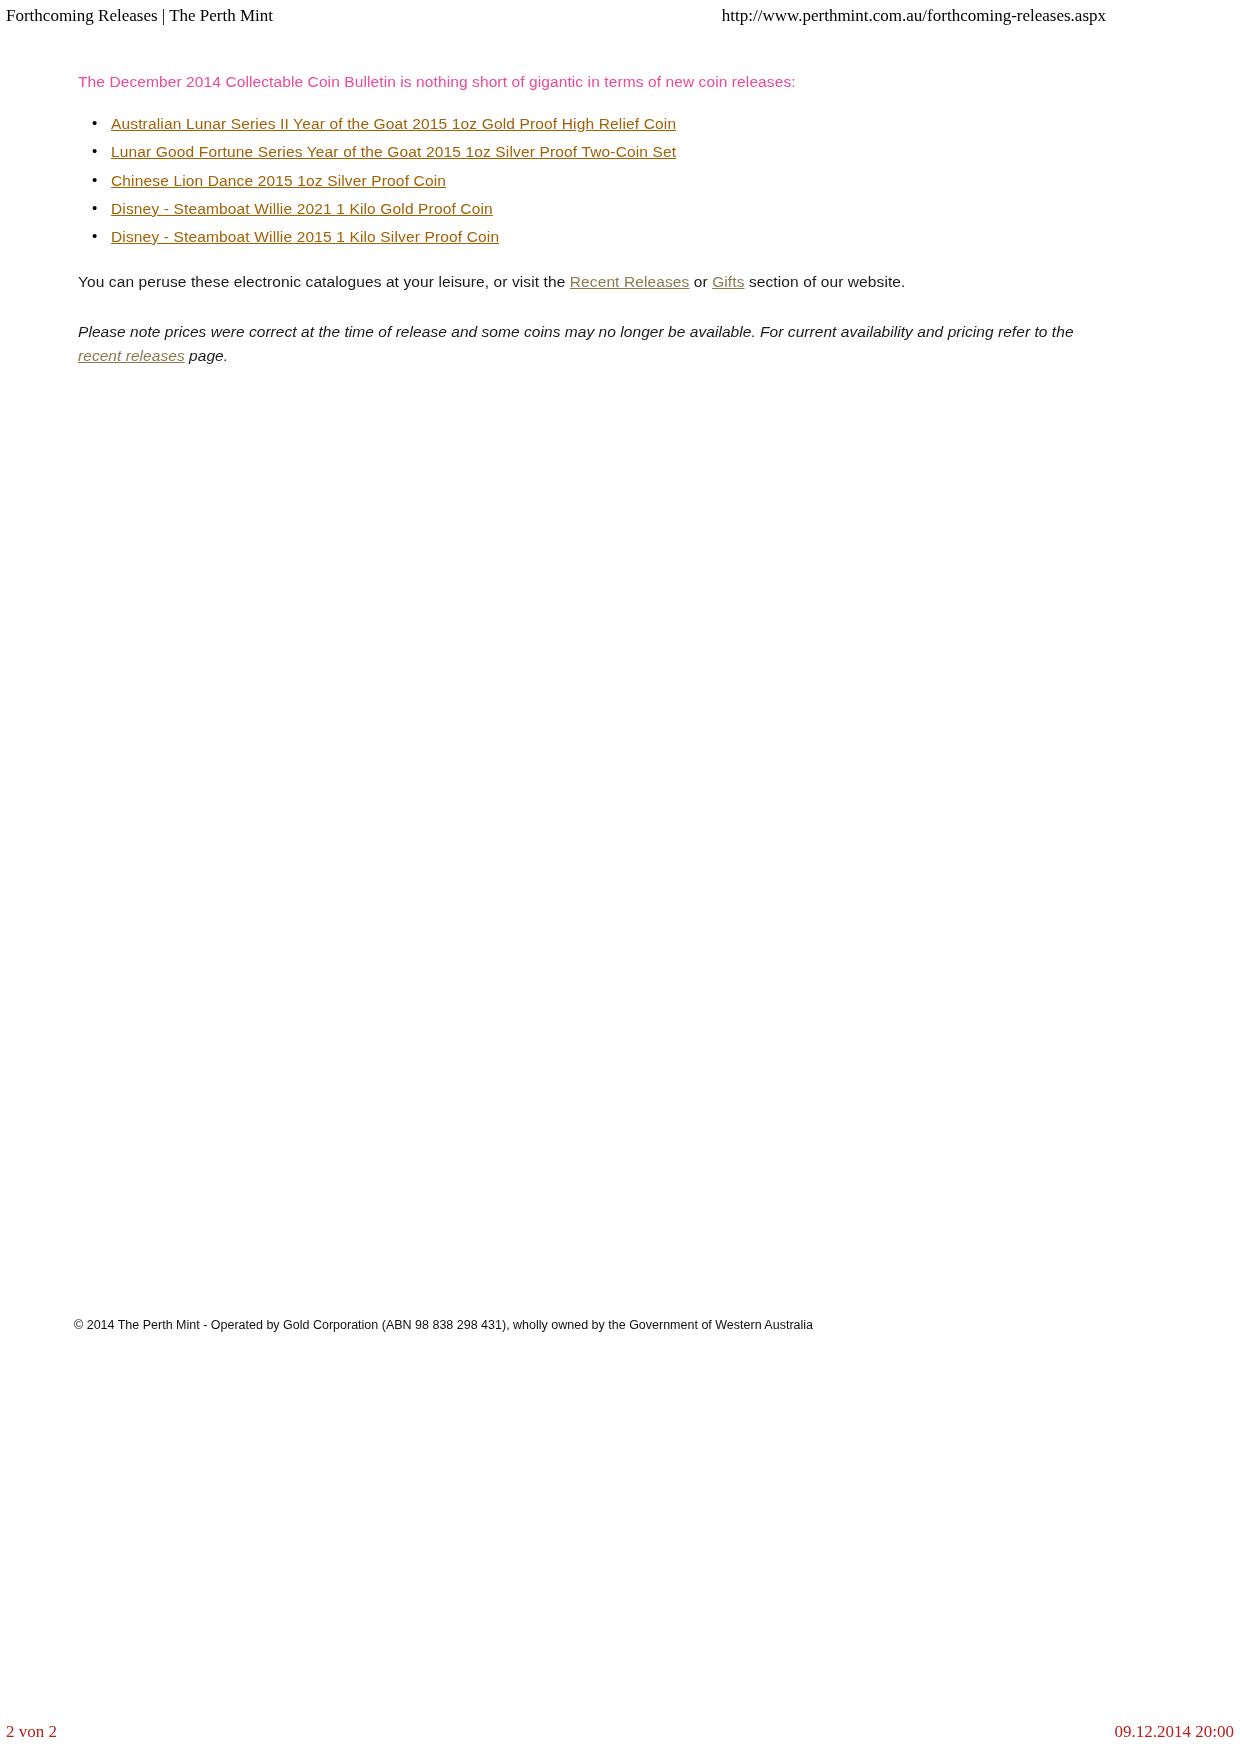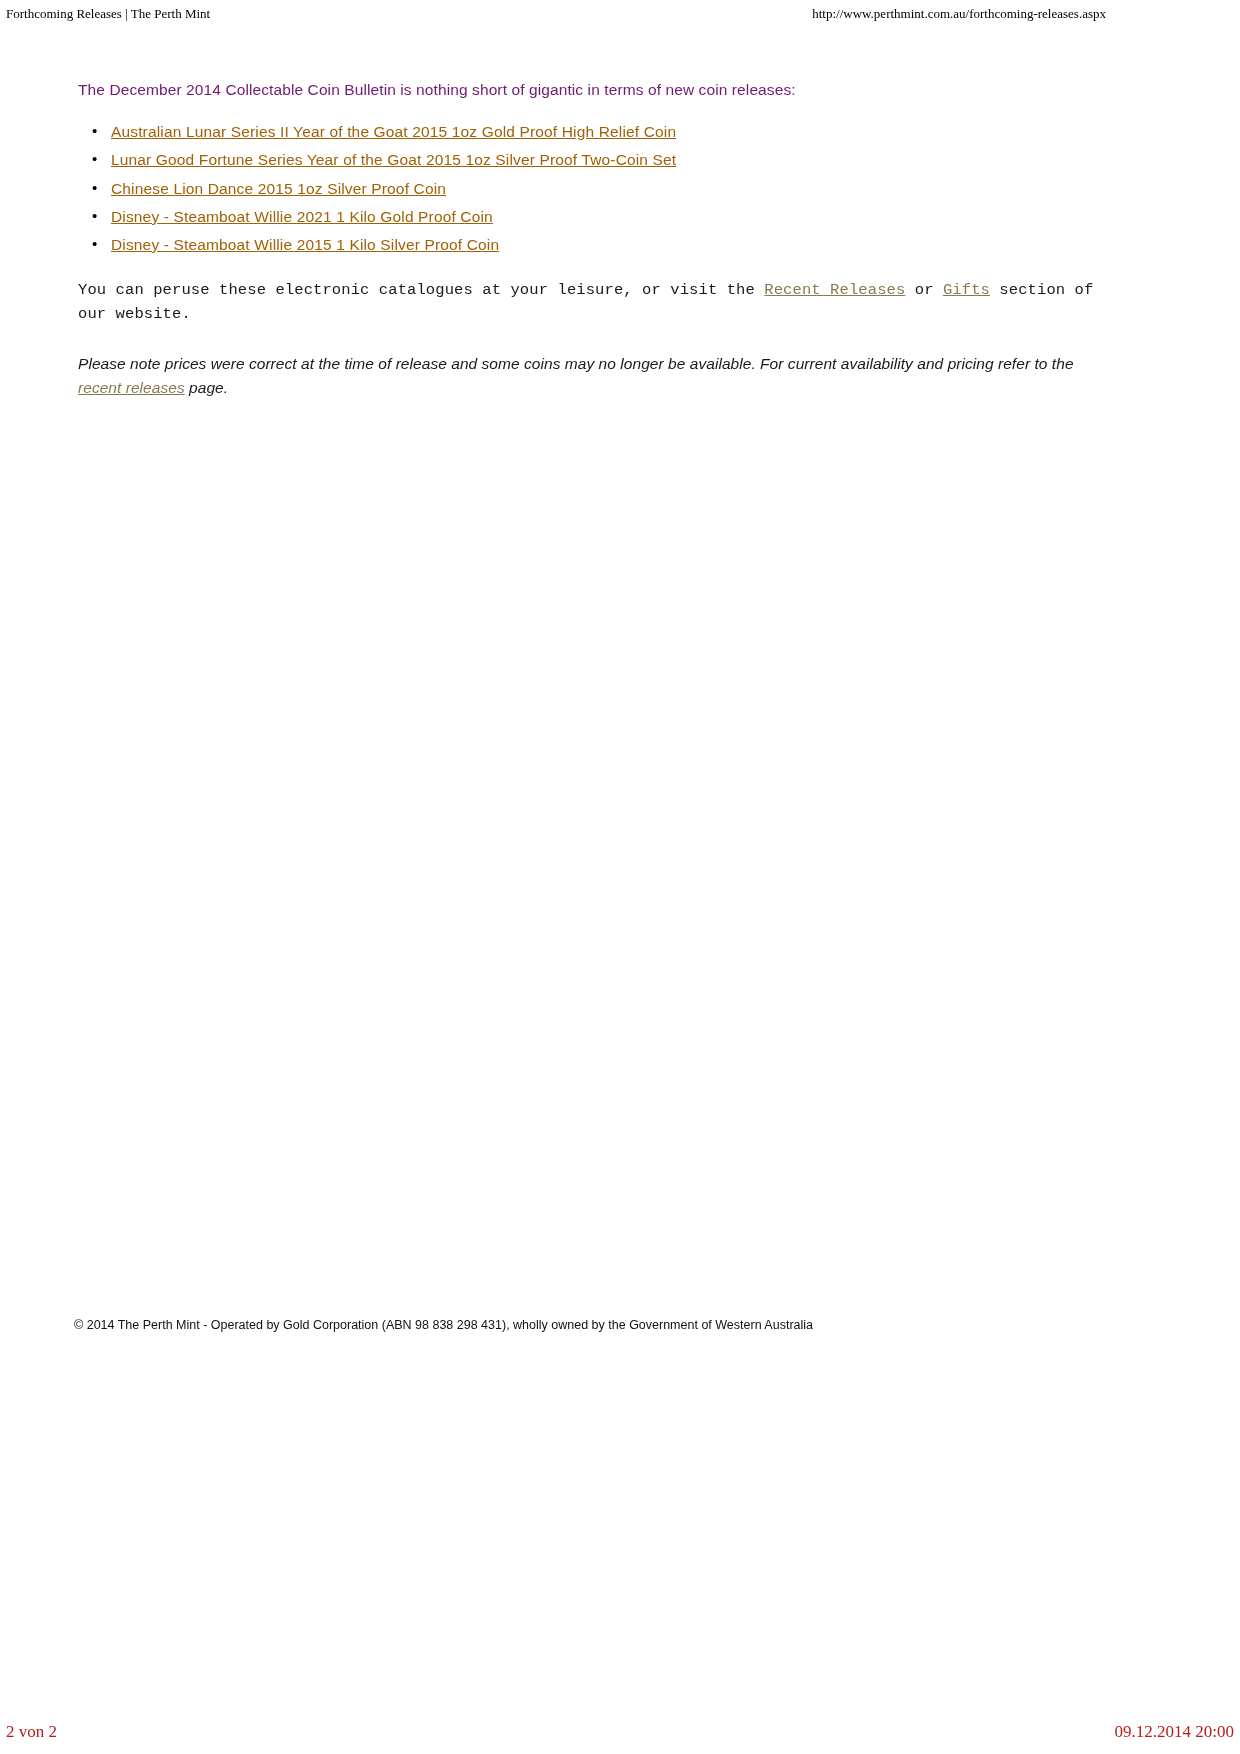--- a/index.html
+++ b/index.html
@@ -17,21 +17,21 @@
   }
 
   
   .print-header {
     position: absolute;
     top: 6px;
     left: 0;
     width: 1112px;
     height: 30px;
     font-family: "Liberation Serif", serif;
-    font-size: 13px;
+    font-size: 17px;
     color: #000;
   }
   .print-header .ph-left {
     position: absolute;
     left: 6px;
     top: 0;
     white-space: nowrap;
   }
   .print-header .ph-right {
     position: absolute;
@@ -68,22 +68,22 @@
   .content {
     position: absolute;
     left: 78px;
     top: 62px;
     width: 1050px;
   }
 
   .intro-para {
     font-size: 15.5px;
     line-height: 1.55;
-    color: #701a75;
-    margin: 16px 0 18px 0;
+    color: #ec4899;
+    margin: 8px 0 18px 0;
     letter-spacing: 0.1px;
   }
 
   ul.release-list {
     list-style: none;
     margin: 0 0 18px 0;
     padding: 0;
   }
   ul.release-list li {
     position: relative;
@@ -112,21 +112,20 @@
     cursor: pointer;
     letter-spacing: 0.15px;
   }
 
   .peruse-para {
     font-size: 15.5px;
     line-height: 1.55;
     color: #1a1a1a;
     margin: 22px 0 0 0;
     letter-spacing: 0.1px;
-    font-family: Liberation Mono, monospace;
   }
 
   .note-para {
     font-size: 15.5px;
     line-height: 1.5;
     color: #1a1a1a;
     font-style: italic;
     margin: 26px 0 0 0;
     width: 1010px;
     letter-spacing: 0.05px;

